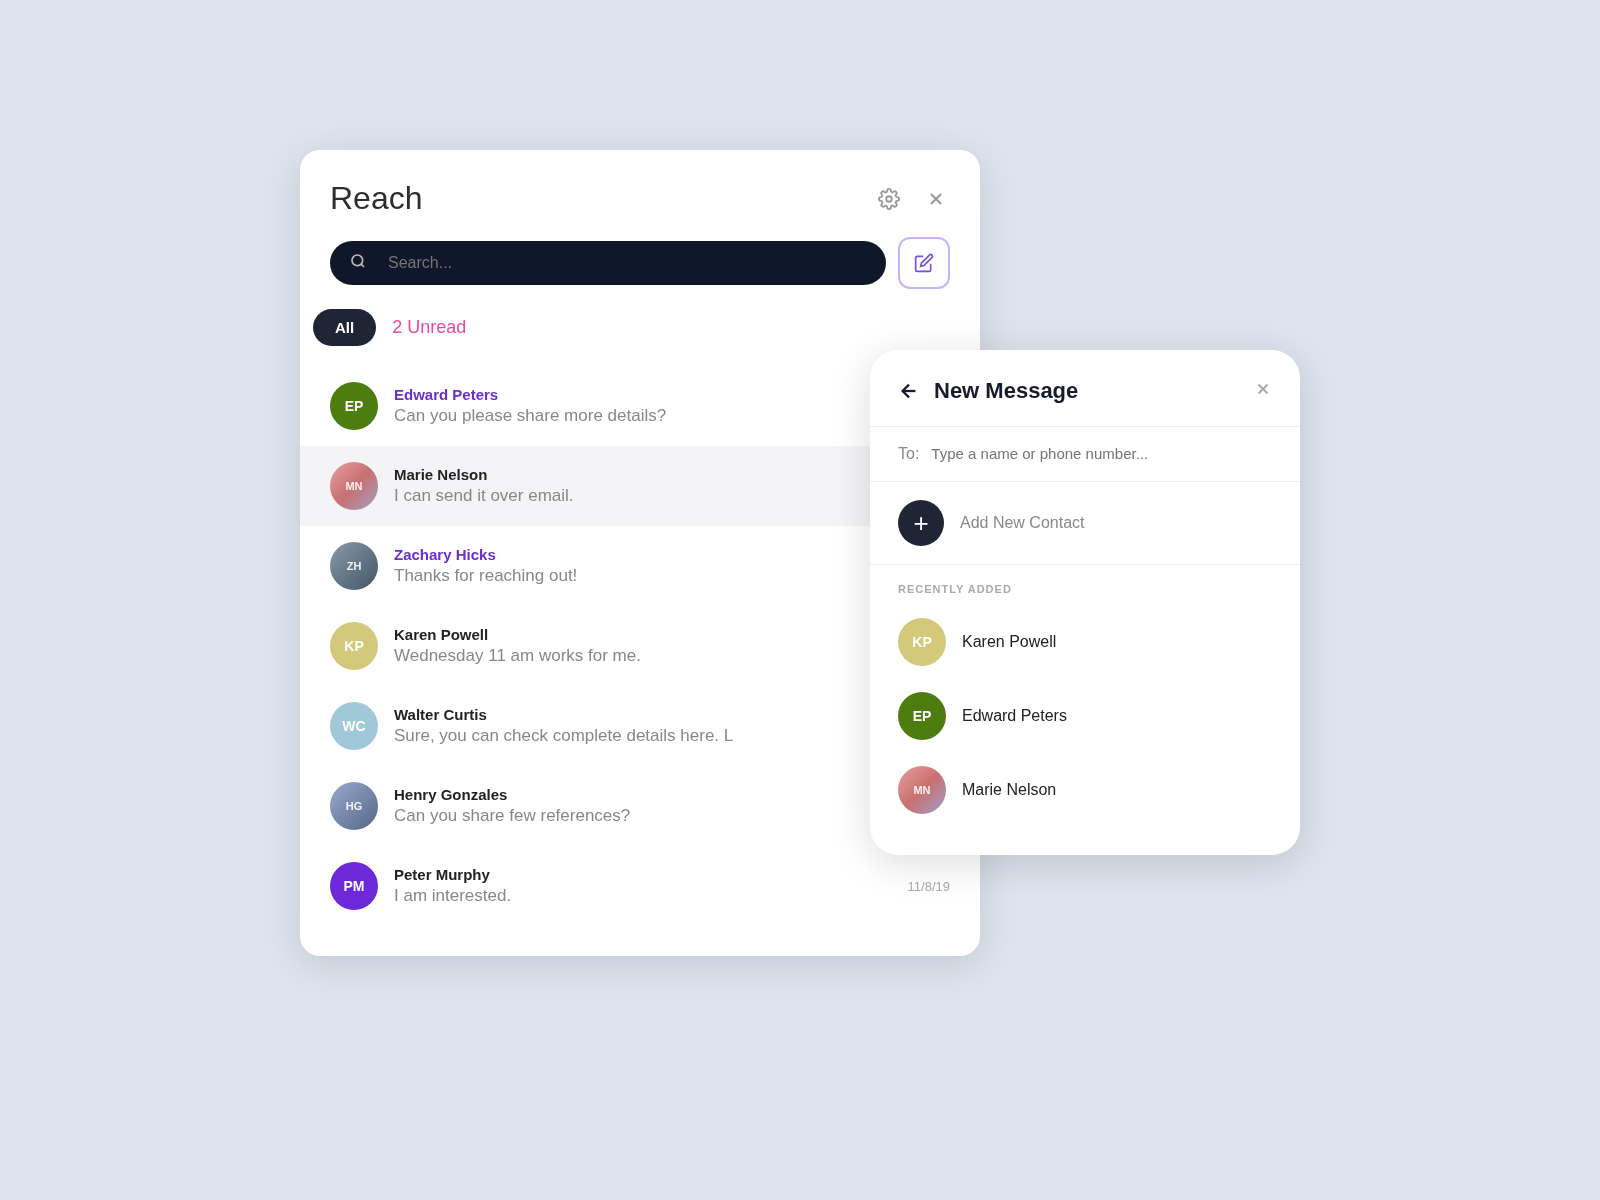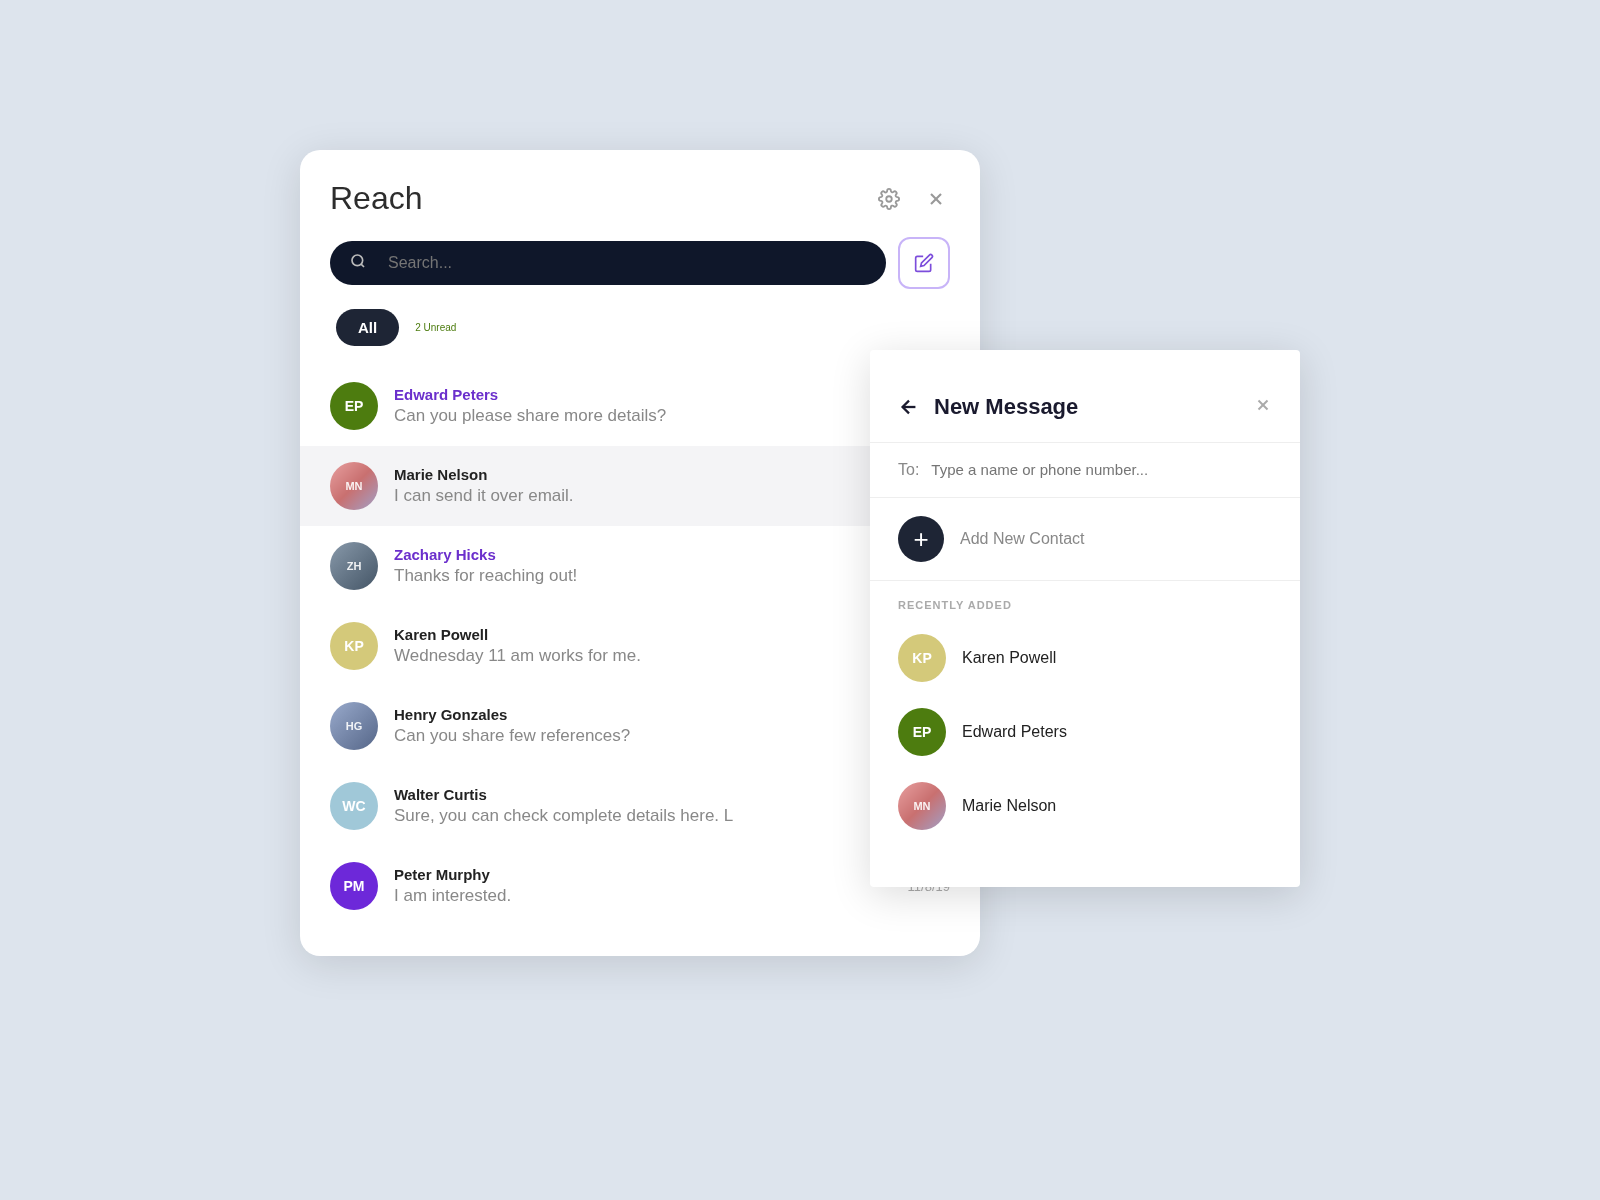--- a/index.html
+++ b/index.html
@@ -106,37 +106,37 @@
       justify-content: center;
       color: #7c4ddb;
       font-size: 18px;
       flex-shrink: 0;
     }
 
     .filter-row {
       display: flex;
       align-items: center;
       gap: 16px;
-      padding: 0 30px 20px 36px;
+      padding: 0 30px 20px 13px;
     }
 
     .filter-all {
       background: #1e2535;
       color: #fff;
       border: none;
       border-radius: 30px;
       padding: 10px 22px;
       font-size: 15px;
       font-weight: 600;
       cursor: pointer;
     }
 
     .filter-unread {
-      font-size: 10px;
-      color: #4d7c0f;
+      font-size: 18px;
+      color: #ec4899;
       font-weight: 500;
     }
 
     .conversation-list {
       list-style: none;
     }
 
     .conv-item {
       display: flex;
       align-items: center;
@@ -199,23 +199,23 @@
       flex-shrink: 0;
     }
 
     
     .new-message-panel {
       position: absolute;
       top: 200px;
       right: 0;
       width: 430px;
       background: #ffffff;
-      border-radius: 4px;
+      border-radius: 28px;
       box-shadow: 0 8px 40px rgba(0,0,0,0.14);
-      padding: 44px 0;
+      padding: 28px 0;
     }
 
     .nm-header {
       display: flex;
       align-items: center;
       justify-content: space-between;
       padding: 0 28px 22px 28px;
       border-bottom: 1px solid #eee;
     }
 
@@ -417,32 +417,32 @@
 
       <li class="conv-item">
         <div class="avatar avatar-kp">KP</div>
         <div class="conv-content">
           <div class="conv-name">Karen Powell</div>
           <div class="conv-preview">Wednesday 11 am works for me.</div>
         </div>
       </li>
 
       <li class="conv-item">
+        <div class="avatar avatar-wc">WC</div>
+        <div class="conv-content">
+          <div class="conv-name">Walter Curtis</div>
+          <div class="conv-preview">Sure, you can check complete details here. L</div>
+        </div>
+      </li>
+
+      <li class="conv-item">
         <div class="avatar avatar-photo-henry" style="font-size:11px;font-weight:600;color:rgba(255,255,255,0.9);">HG</div>
         <div class="conv-content">
           <div class="conv-name">Henry Gonzales</div>
           <div class="conv-preview">Can you share few references?</div>
-        </div>
-      </li>
-
-      <li class="conv-item">
-        <div class="avatar avatar-wc">WC</div>
-        <div class="conv-content">
-          <div class="conv-name">Walter Curtis</div>
-          <div class="conv-preview">Sure, you can check complete details here. L</div>
         </div>
       </li>
 
       <li class="conv-item">
         <div class="avatar avatar-pm">PM</div>
         <div class="conv-content">
           <div class="conv-name">Peter Murphy</div>
           <div class="conv-preview">I am interested.</div>
         </div>
         <span class="conv-time">11/8/19</span>

